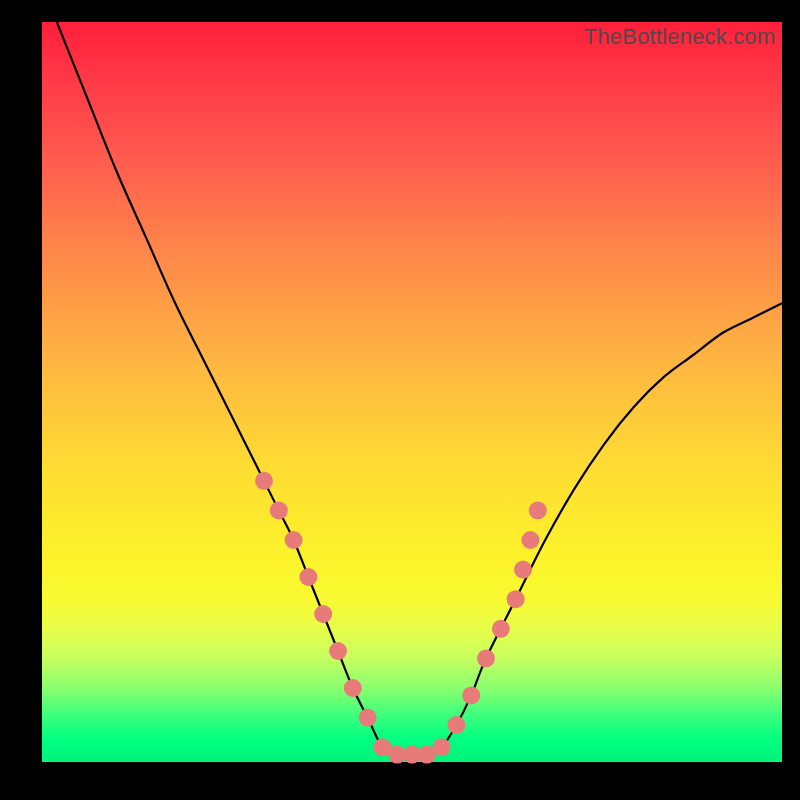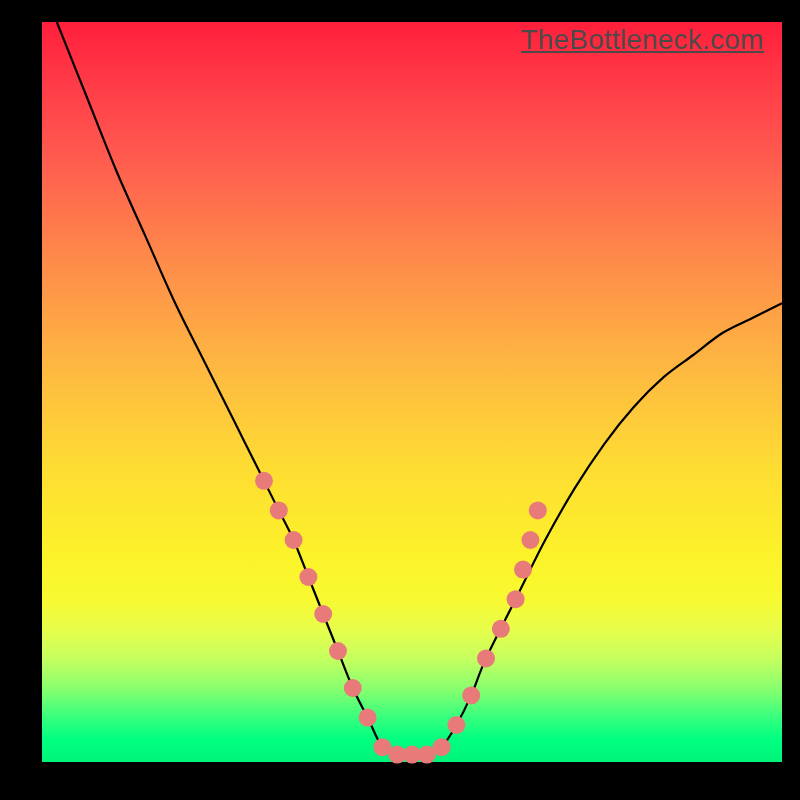--- a/index.html
+++ b/index.html
@@ -36,27 +36,26 @@
       #e7fd4a 82%,
       #c6ff5f 86%,
       #8aff6e 90%,
       #36ff7e 94%,
       #00ff80 97%,
       #00f47a 100%);
   }
   .watermark {
     position: absolute;
     top: 2px;
-    right: 18px;
+    right: 6px;
     color: #4a4a4a;
-    font-size: 28px;
+    font-size: 22px;
     font-weight: 500;
     letter-spacing: 0.2px;
     pointer-events: none;
-    text-decoration: underline;
   }
   svg.curve {
     position: absolute;
     left: 0; top: 0;
     width: 740px;
     height: 740px;
     overflow: visible;
   }
   .series-line {
     fill: none;

